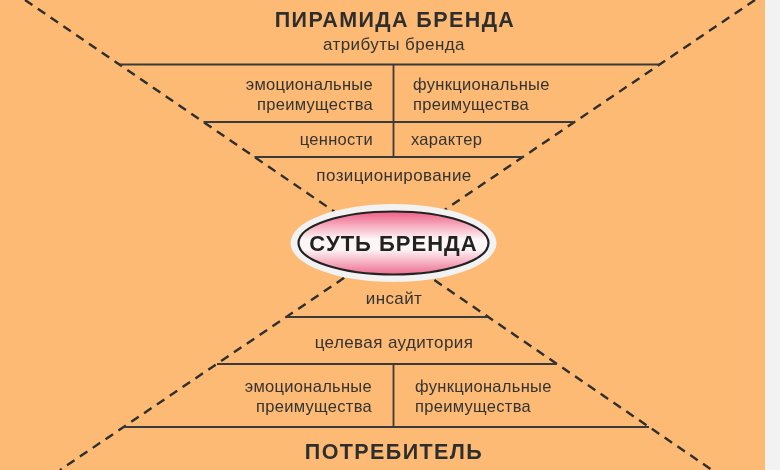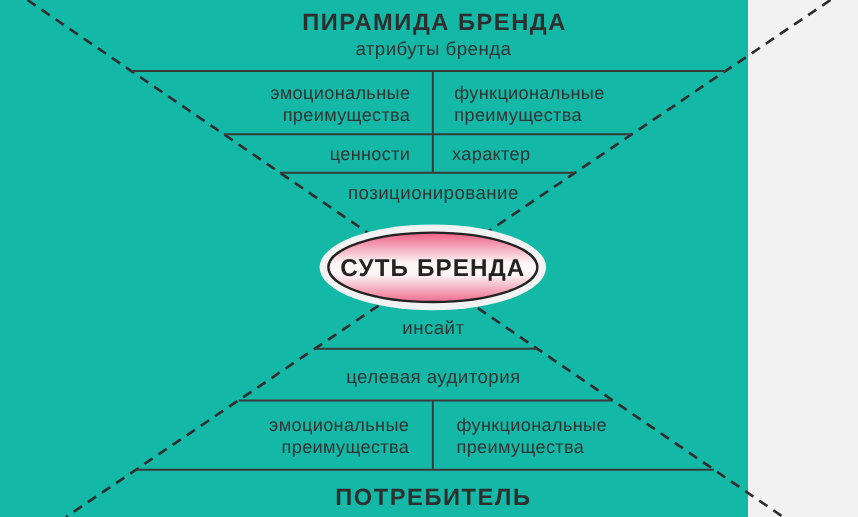--- a/index.html
+++ b/index.html
@@ -6,23 +6,23 @@
     margin: 0;
     padding: 0;
     width: 780px;
     height: 470px;
     background: #f2f2f2;
     overflow: hidden;
     font-family: "Liberation Sans", "DejaVu Sans", sans-serif;
   }
   .stage {
     position: relative;
-    width: 680px;
+    width: 765px;
     height: 470px;
-    background: #14b8a6;
+    background: #fdba74;
     text-align: right;
   }
   svg { display: block; }
 
   .solid-line {
     stroke: #3a3a3a;
     stroke-width: 1.8;
     fill: none;
   }
   .dashed-line {

